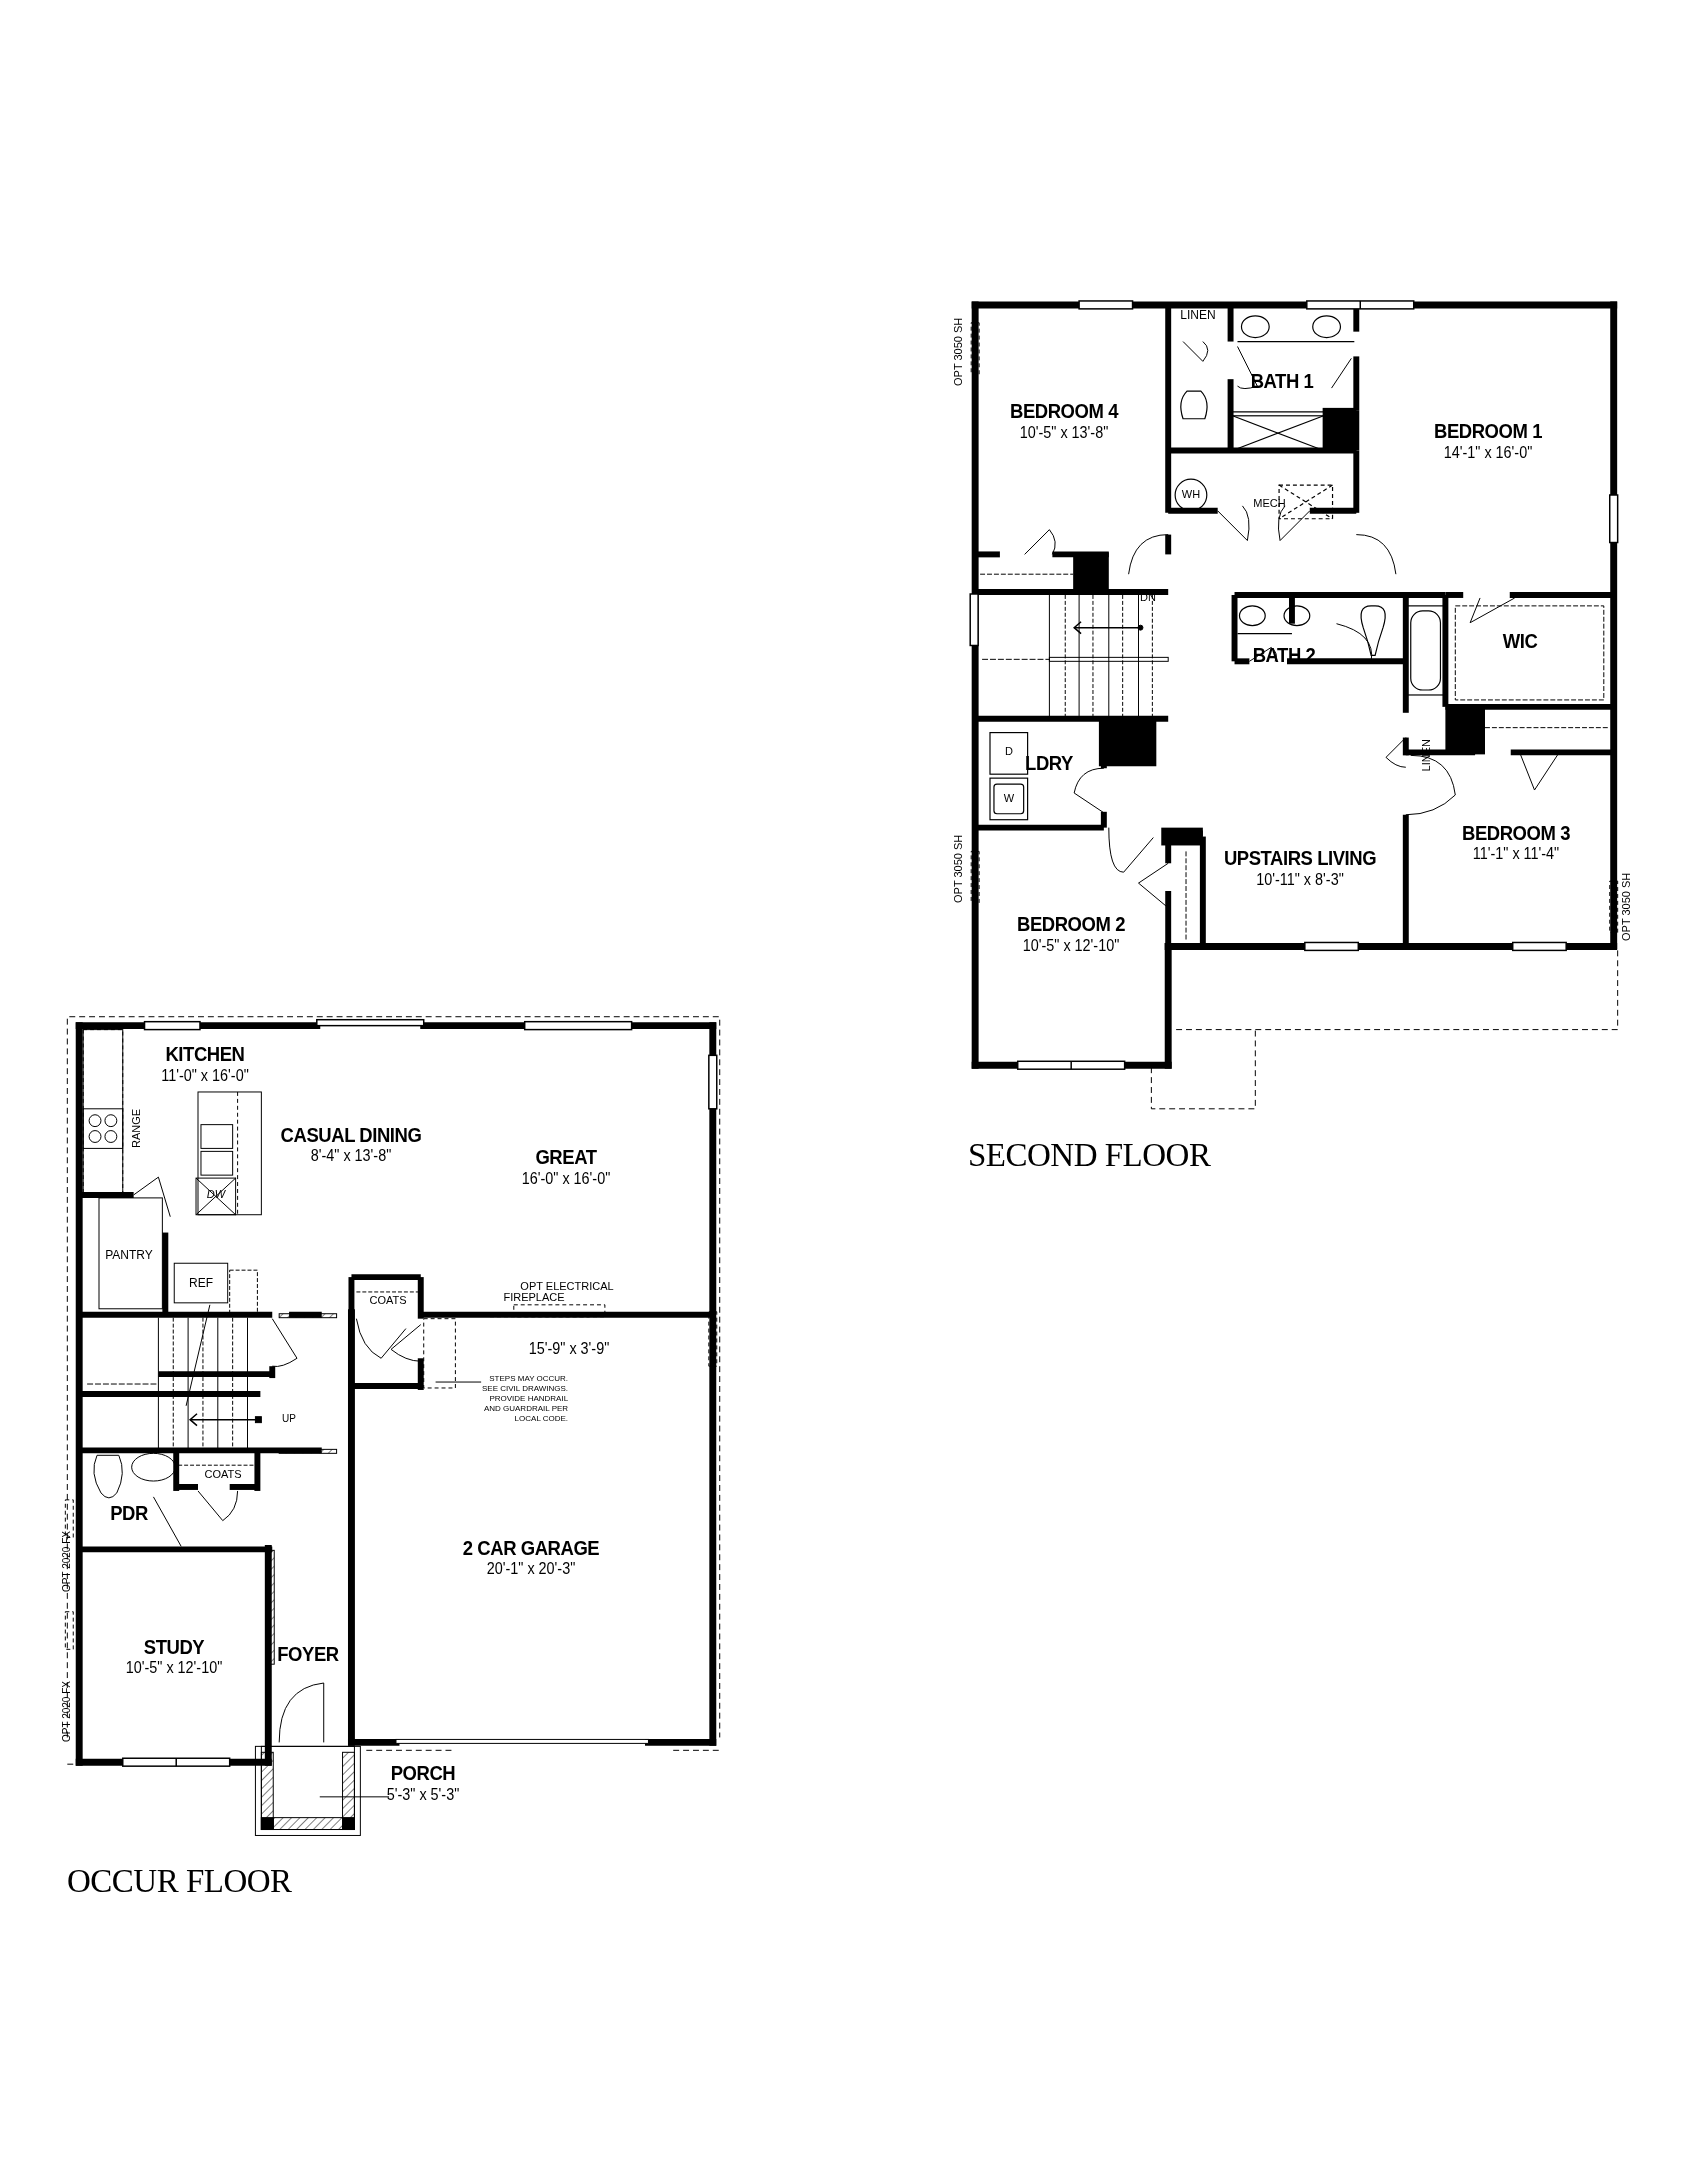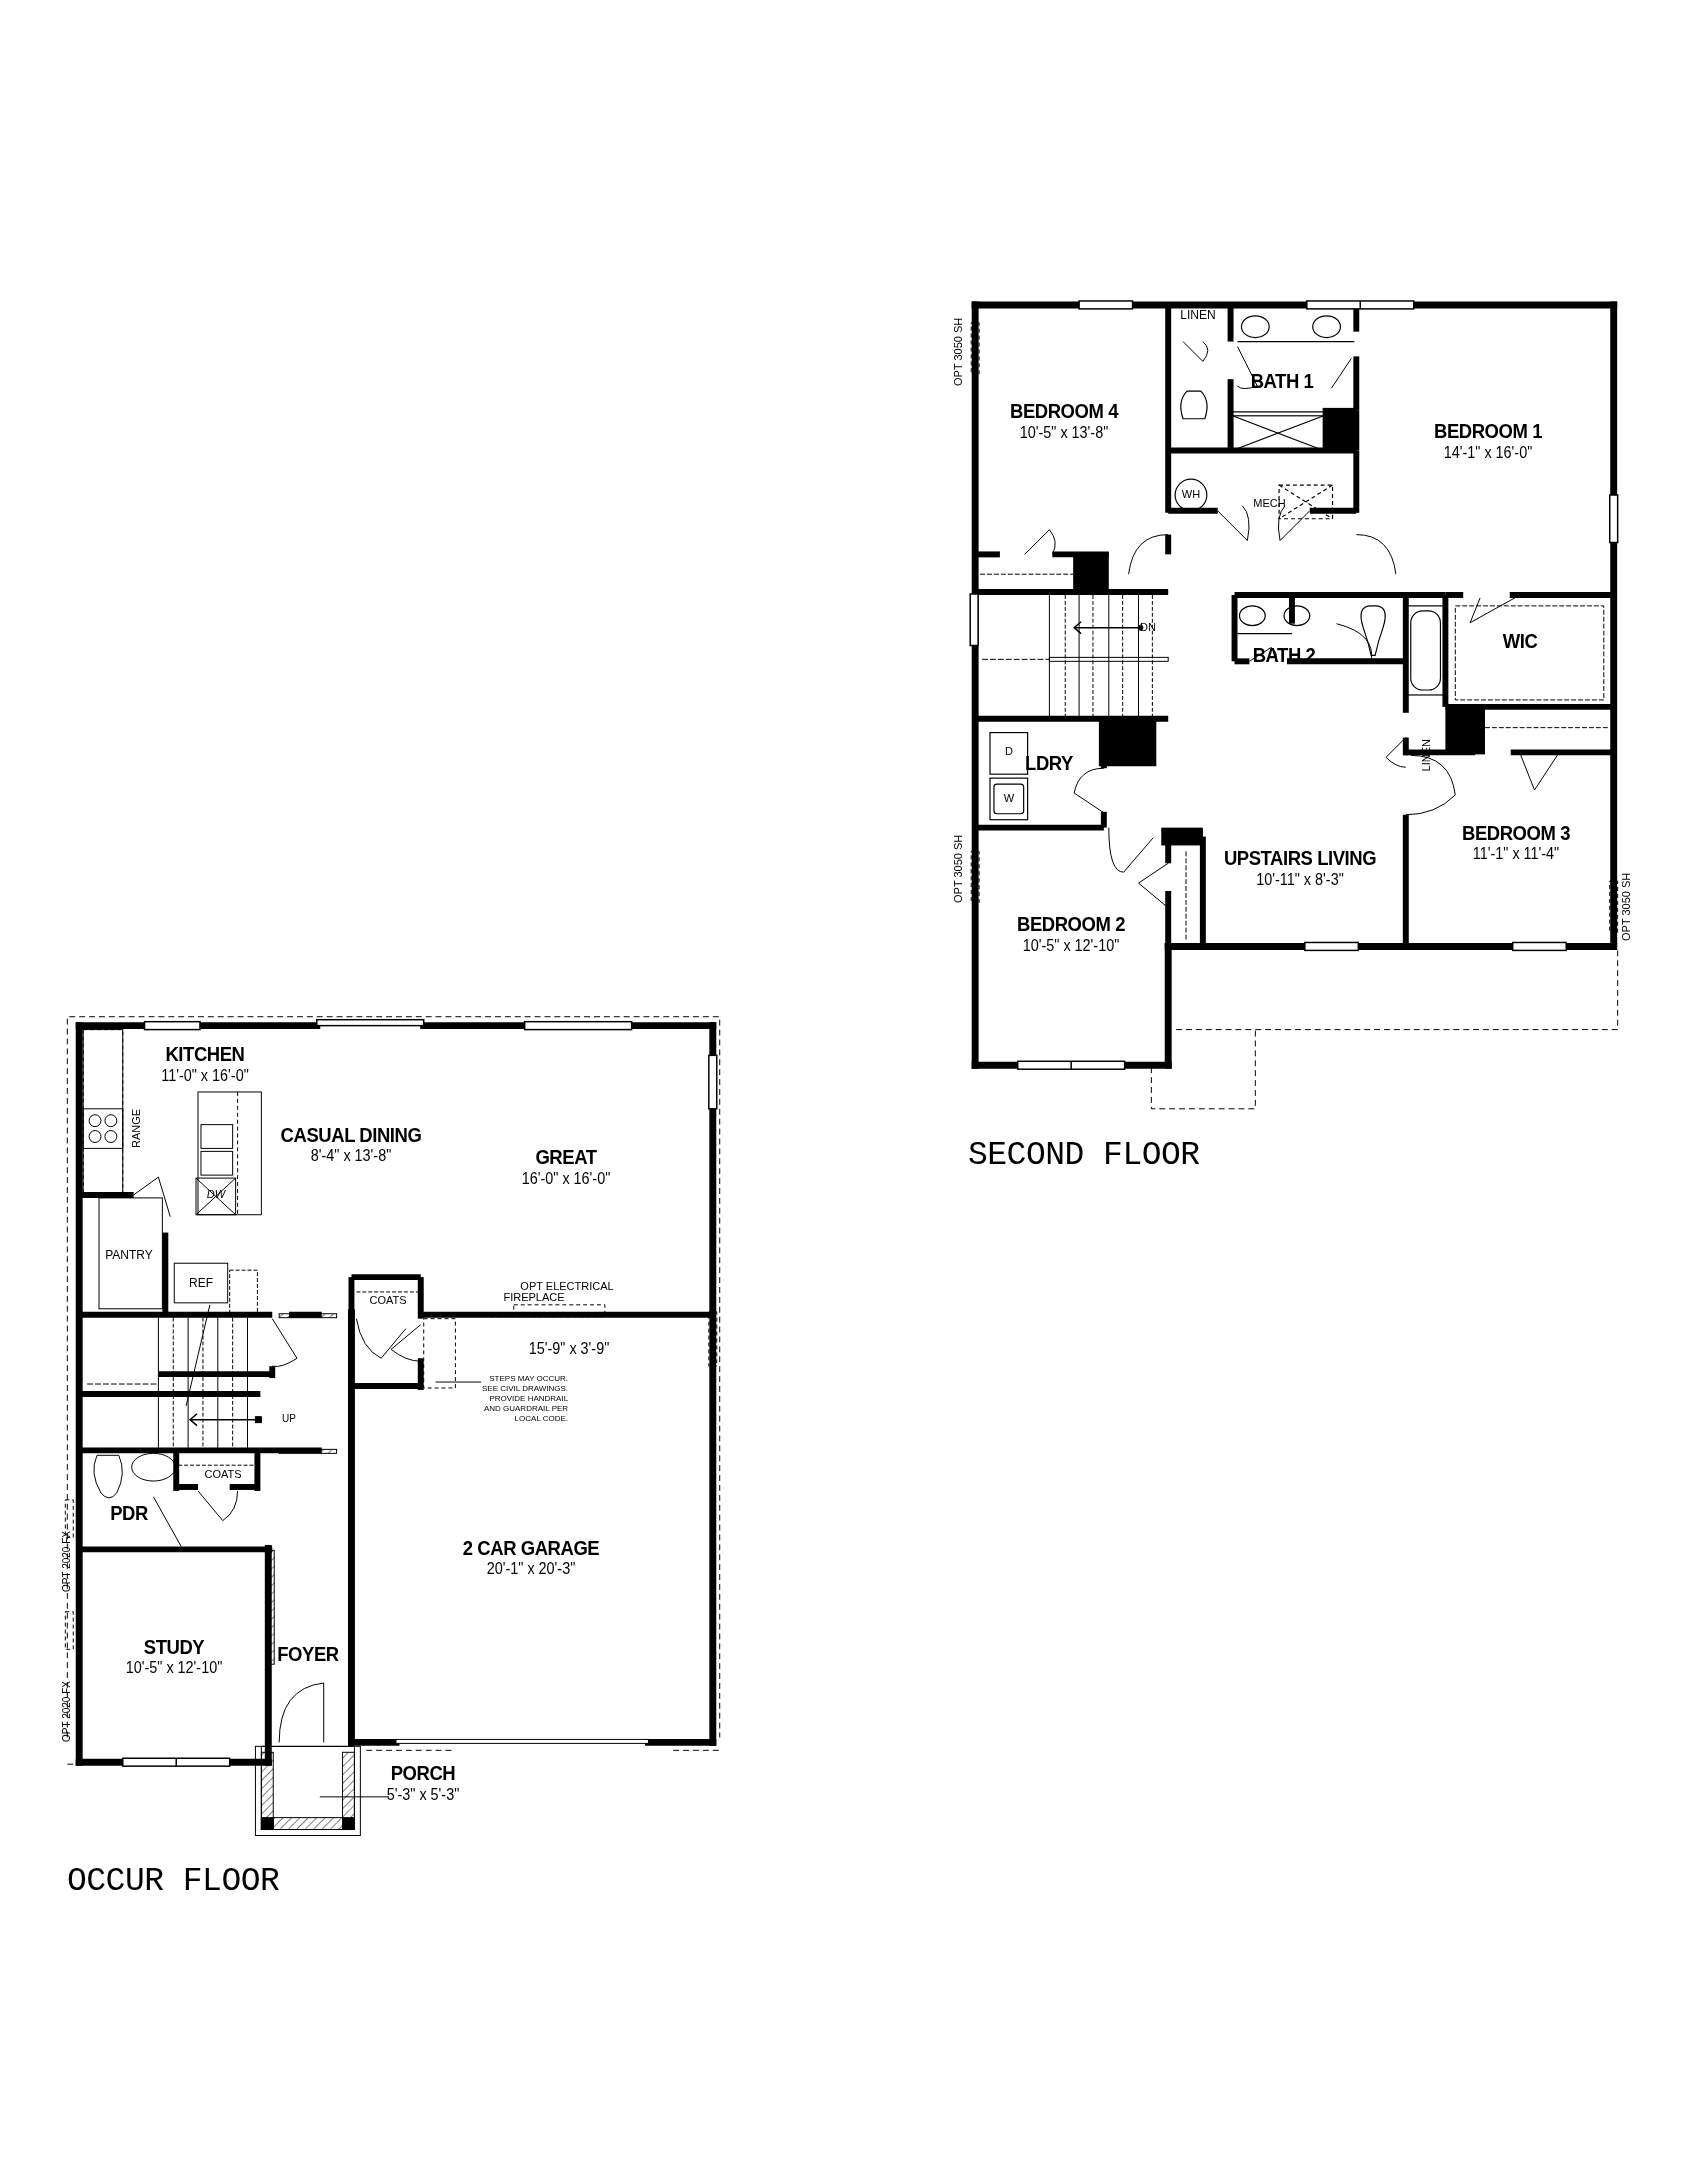--- a/index.html
+++ b/index.html
@@ -3,21 +3,21 @@
 <meta charset="utf-8">
 <style>
   html, body { margin:0; padding:0; background:#ffffff; }
   body { width:1683px; height:2178px; position:relative; overflow:hidden; font-family:"Liberation Sans", sans-serif; color:#000; }
   svg.plan { position:absolute; left:0; top:0; }
   .lbl { position:absolute; text-align:center; white-space:nowrap; transform:translateX(-50%); line-height:1; }
   .room { font-family:"Liberation Sans", sans-serif; font-weight:bold; font-size:21px; letter-spacing:-0.5px; transform:translateX(-50%) scaleX(0.88); }
   .dim { font-family:"Liberation Sans", sans-serif; font-size:16px; transform:translateX(-50%) scaleX(0.9); margin-top:2px; }
   .small { font-family:"Liberation Sans", sans-serif; font-size:12px; }
   .note { font-family:"Liberation Sans", sans-serif; font-size:8px; line-height:1.25; text-align:right; transform:none; }
-  .floor-title { position:absolute; font-family:Liberation Mono, monospace; font-size:33px; letter-spacing:-0.5px; }
+  .floor-title { position:absolute; font-family:Liberation Serif, serif; font-size:33px; letter-spacing:-0.5px; }
   .vert { position:absolute; font-family:"Liberation Sans", sans-serif; font-size:11px; transform-origin:left top; white-space:nowrap; }
 </style>
 </head>
 <body>
 
 <svg class="plan" width="1683" height="2178" viewBox="0 0 1700 2200">
   <defs>
     <pattern id="hatch" width="6" height="6" patternUnits="userSpaceOnUse" patternTransform="rotate(45)">
       <line x1="0" y1="0" x2="0" y2="6" stroke="#000" stroke-width="1"></line>
     </pattern>
@@ -346,21 +346,21 @@
   <div class="lbl dim" style="left:1300px; top:870px;">10'-11" x 8'-3"</div>
 
   <div class="lbl room" style="left:1071px; top:913px;">BEDROOM 2</div>
   <div class="lbl dim" style="left:1071px; top:936px;">10'-5" x 12'-10"</div>
 
   <div class="lbl small" style="left:1198px; top:309px;">LINEN</div>
   <div class="lbl small" style="left:1257px; top:498px; font-size:11px;padding-left:25px;">MECH</div>
   <div class="lbl small" style="left:1191px; top:489px; font-size:11px;">WH</div>
   <div class="lbl small" style="left:1009px; top:746px; font-size:11px;">D</div>
   <div class="lbl small" style="left:1009px; top:793px; font-size:11px;">W</div>
-  <div class="lbl small" style="left:1148px; top:622px; font-size:11px;">DN</div>
+  <div class="lbl small" style="left:1148px; top:592px; font-size:11px;">DN</div>
   <div class="vert" style="left:1420px; top:739px; transform:rotate(-90deg) translateX(-100%);">LINEN</div>
 
   <div class="vert" style="left:952px; top:386px; transform:rotate(-90deg);">OPT 3050 SH</div>
   <div class="vert" style="left:952px; top:903px; transform:rotate(-90deg);">OPT 3050 SH</div>
   <div class="vert" style="left:1620px; top:941px; transform:rotate(-90deg);">OPT 3050 SH</div>
 
   <div class="floor-title" style="left:968px; top:1137px;">SECOND FLOOR</div>
 </div>
 
 <div>

